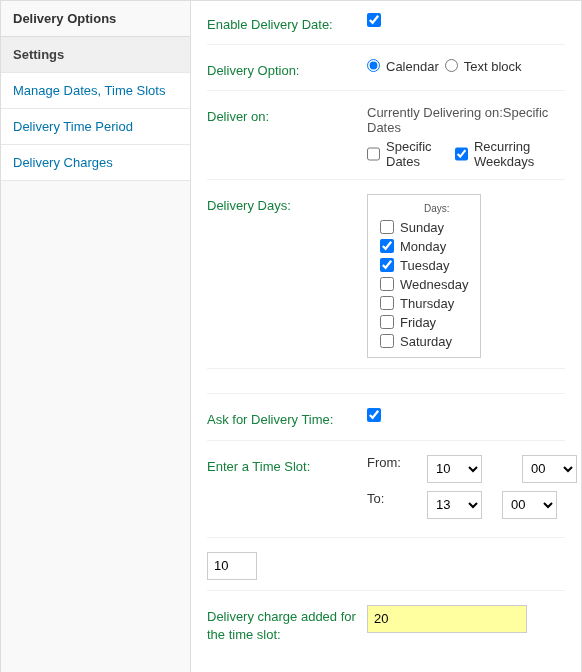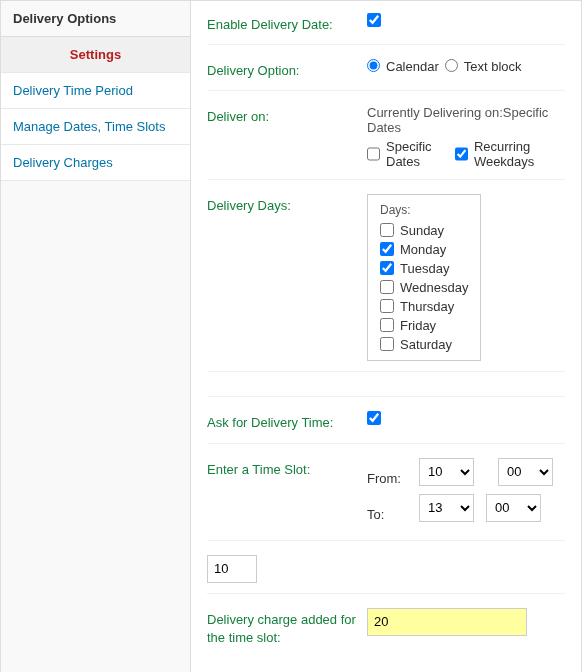--- a/index.html
+++ b/index.html
@@ -35,22 +35,21 @@
       padding: 10px 12px;
       border-bottom: 1px solid #e8e8e8;
       cursor: pointer;
       color: #0073aa;
       font-size: 13px;
       background: #fff;
     }
     .sidebar-item.active {
       background: #f0f0f0;
       font-weight: bold;
-      color: #b91c1c;
-      text-align: center;
+      color: #404040;
     }
     
     .main {
       flex: 1;
       padding: 12px 16px;
       background: #fff;
       overflow-y: auto;
     }
     .form-row {
       display: flex;
@@ -92,23 +91,24 @@
       gap: 6px;
     }
     
     .days-box {
       border: 1px solid #ccc;
       padding: 8px 12px;
       display: inline-block;
       background: #fff;
     }
     .days-box-title {
-      font-size: 12px;
+      font-size: 10px;
       color: #555;
       margin-bottom: 6px;
+      margin-left: 44px;
     }
     .day-item {
       display: flex;
       align-items: flex-start;
       gap: 6px;
       margin-bottom: 4px;
       font-size: 13px;
     }
     .day-item:last-child { margin-bottom: 0; }
     
@@ -139,40 +139,40 @@
       height: 14px;
       cursor: pointer;
     }
     
     input[type="radio"] {
       cursor: pointer;
     }
     
     .time-slot-row {
       display: flex;
-      align-items: flex-end;
-      gap: 12px;
+      align-items: flex-start;
+      gap: 20px;
       margin-bottom: 8px;
     }
     .time-label {
       font-size: 13px;
       color: #333;
       width: 40px;
     }
   </style>
 </head>
 <body>
 
 <div class="container">
 
   <div class="sidebar">
     <div class="sidebar-title">Delivery Options</div>
     <div class="sidebar-item active">Settings</div>
+    <div class="sidebar-item">Manage Dates, Time Slots</div>
     <div class="sidebar-item">Delivery Time Period</div>
-    <div class="sidebar-item">Manage Dates, Time Slots</div>
     <div class="sidebar-item">Delivery Charges</div>
   </div>
 
   <div class="main">
 
     <div class="form-row">
       <div class="form-label">Enable Delivery Date:</div>
       <div class="form-value">
         <input type="checkbox" checked="" style="">
       </div>

